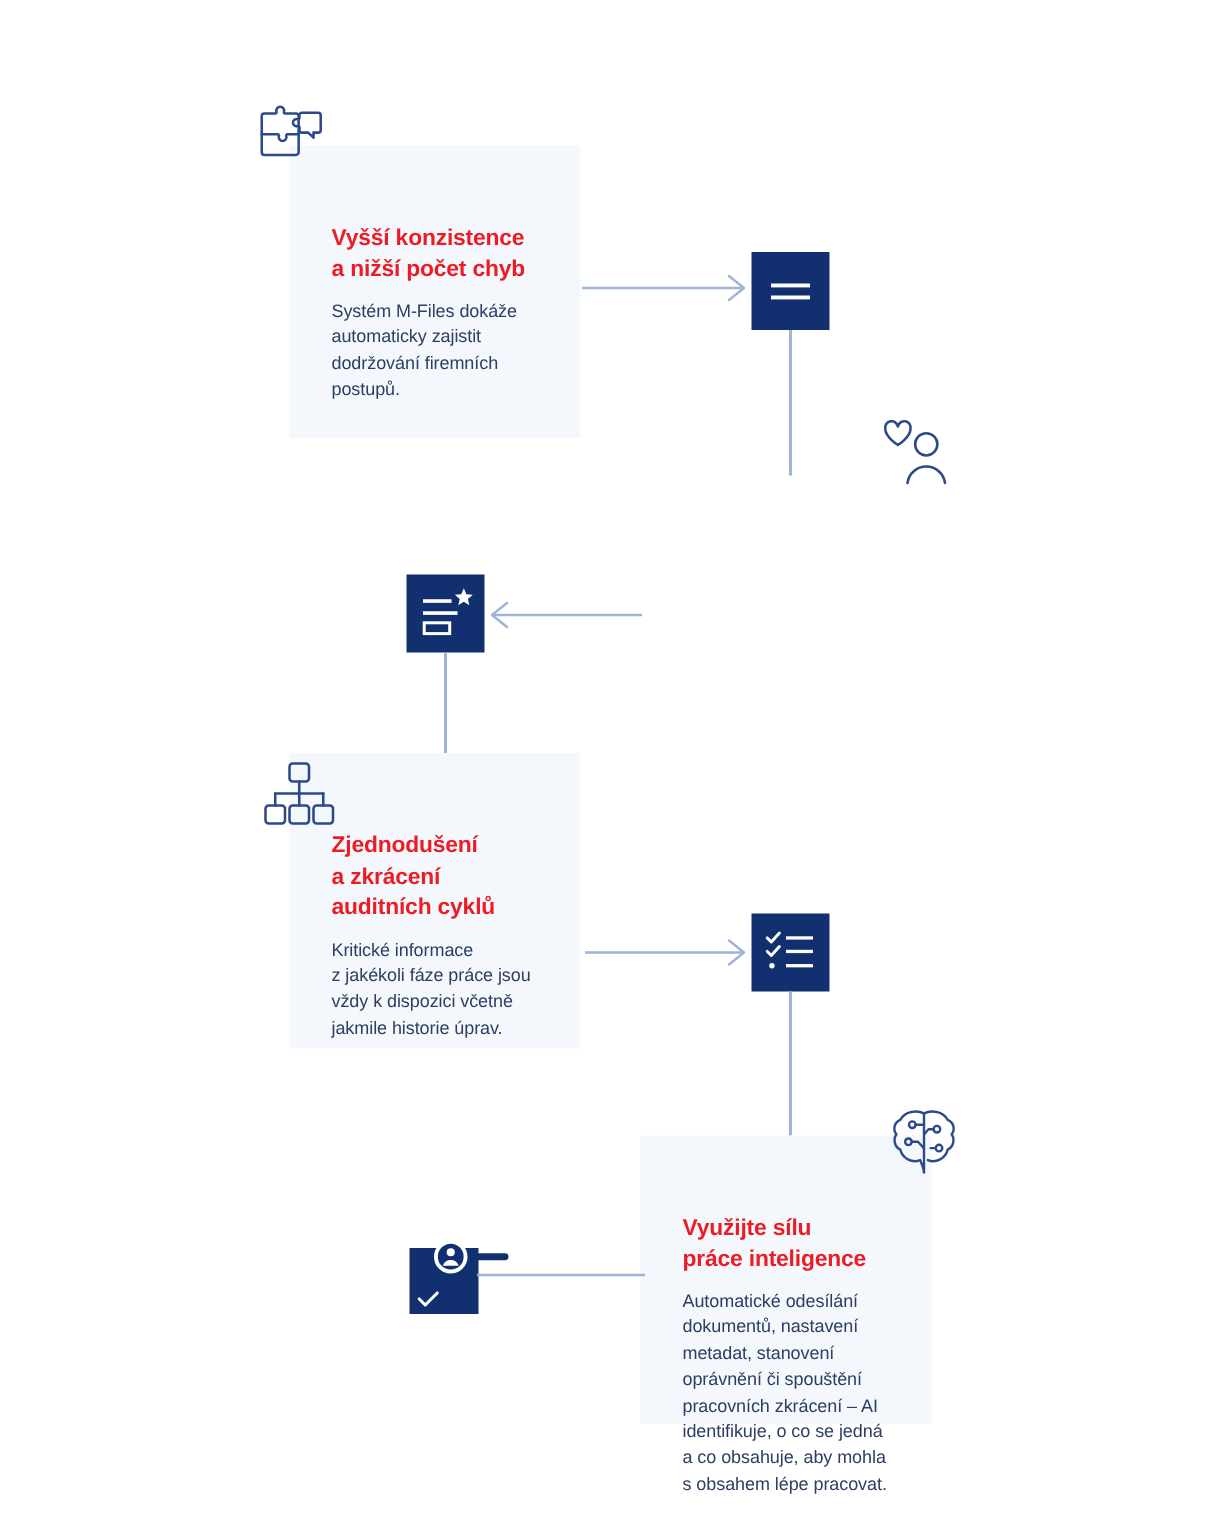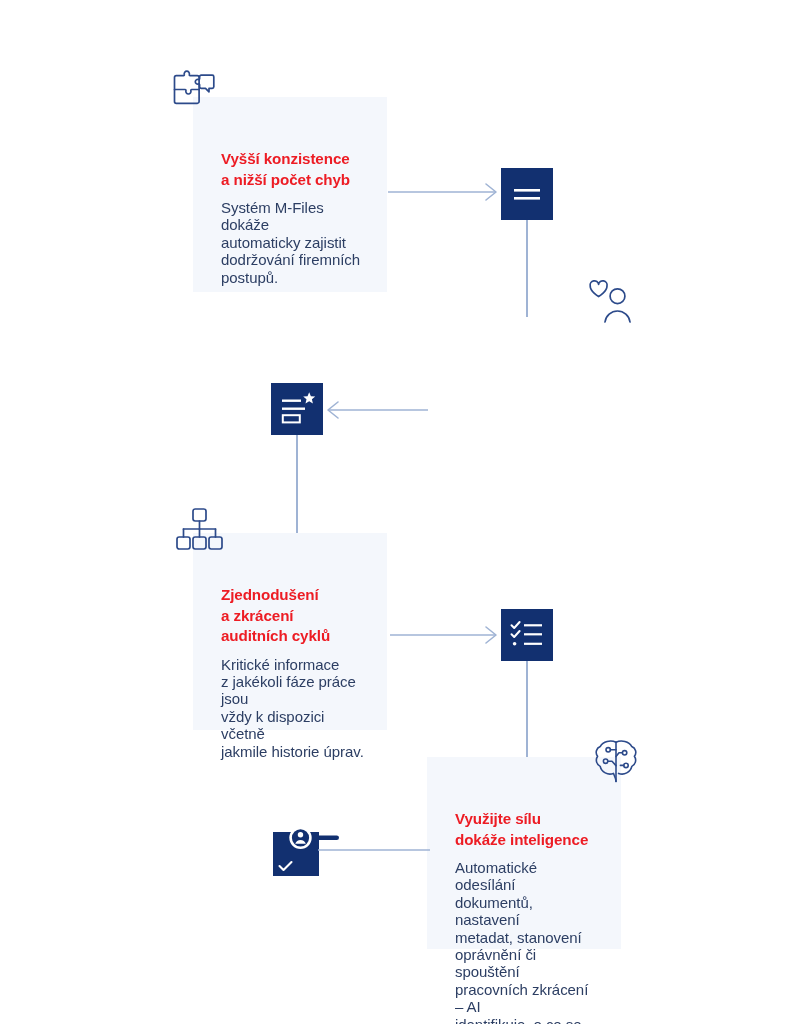--- a/index.html
+++ b/index.html
@@ -35,21 +35,21 @@
     color: #ed1c24;
     font-size: 15.2px;
     line-height: 20.5px;
     font-weight: 700;
     letter-spacing: -0.1px;
     margin: 0 0 9px 0;
     white-space: pre-line;
   }
   .card-body {
     color: #2c3e63;
-    font-size: 15px;
+    font-size: 12px;
     line-height: 17.4px;
     font-weight: 400;
     letter-spacing: -0.05px;
     margin: 0;
     white-space: pre-line;
   }
 
   
   .navy-icon {
     position: absolute;
@@ -151,21 +151,21 @@
     <svg width="52" height="52" viewBox="0 0 52 52">
       <rect x="11" y="16.5" width="19" height="2.4" fill="#ffffff"></rect>
       <rect x="11" y="24.5" width="23" height="2.4" fill="#ffffff"></rect>
       <rect x="11.8" y="32.2" width="17" height="7.2" fill="none" stroke="#ffffff" stroke-width="2"></rect>
       <polygon points="38.2,9.2 39.9,13.2 44.2,13.5 40.9,16.3 41.9,20.5 38.2,18.2 34.5,20.5 35.5,16.3 32.2,13.5 36.5,13.2" fill="#ffffff"></polygon>
     </svg>
   </div>
 
   <div class="v-line" style="left:296px; top:435px; height:98px;"></div>
 
-  <div class="card" style="left:193px; top:533px; width:194px; height:197px;text-decoration:underline;">
+  <div class="card" style="left:193px; top:502px; width:194px; height:197px;text-decoration:underline;">
     <div class="card-inner">
       <p class="card-title">Zjednodušení
 a zkrácení
 auditních cyklů</p>
       <p class="card-body">Kritické informace
 z jakékoli fáze práce jsou
 vždy k dispozici včetně
 jakmile historie úprav.</p>
     </div>
   </div>
@@ -200,21 +200,21 @@
       <circle cx="13.6" cy="34.8" r="1.8" fill="#ffffff"></circle>
       <rect x="23" y="33.7" width="18" height="2.2" fill="#ffffff"></rect>
     </svg>
   </div>
 
   <div class="v-line" style="left:526px; top:661px; height:96px;"></div>
 
   <div class="card" style="left:427px; top:757px; width:194px; height:192px;">
     <div class="card-inner">
       <p class="card-title">Využijte sílu
-dokáže inteligence</p>
+práce inteligence</p>
       <p class="card-body">Automatické odesílání
 dokumentů, nastavení
 metadat, stanovení
 oprávnění či spouštění
 pracovních zkrácení – AI
 identifikuje, o co se jedná
 a co obsahuje, aby mohla
 s obsahem lépe pracovat.</p>
     </div>
   </div>

